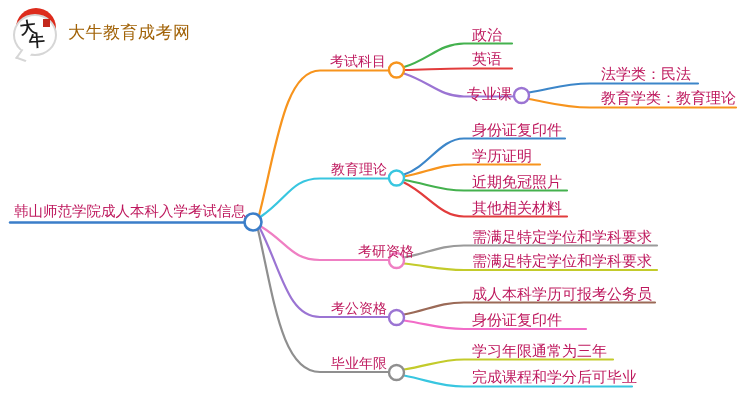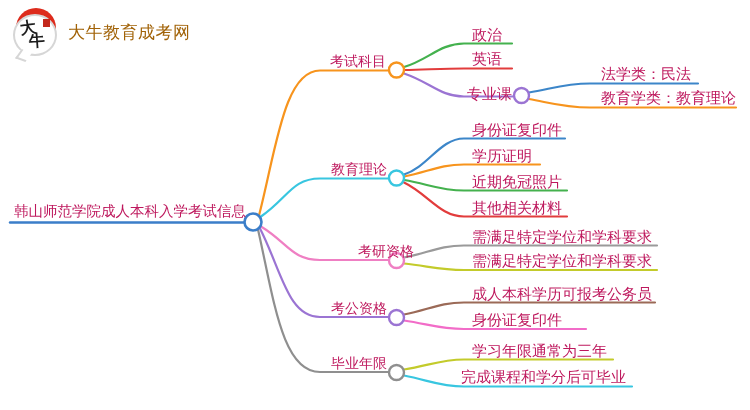--- a/index.html
+++ b/index.html
@@ -109,15 +109,15 @@
   <div class="label branch-label" style="left:331px;top:243px;margin-left:27px;">考研资格</div>
   <div class="label child-label" style="left:472px;top:228px;">需满足特定学位和学科要求</div>
   <div class="label child-label" style="left:472px;top:252px;">需满足特定学位和学科要求</div>
 
   <div class="label branch-label" style="left:331px;top:300px;">考公资格</div>
   <div class="label child-label" style="left:472px;top:285px;">成人本科学历可报考公务员</div>
   <div class="label child-label" style="left:472px;top:311px;">身份证复印件</div>
 
   <div class="label branch-label" style="left:331px;top:355px;">毕业年限</div>
   <div class="label child-label" style="left:472px;top:342px;">学习年限通常为三年</div>
-  <div class="label child-label" style="left:461px;top:368px;">完成课程和学分后可毕业</div>
+  <div class="label child-label" style="left:472px;top:368px;">完成课程和学分后可毕业</div>
 
 </div>
 
 </body></html>

